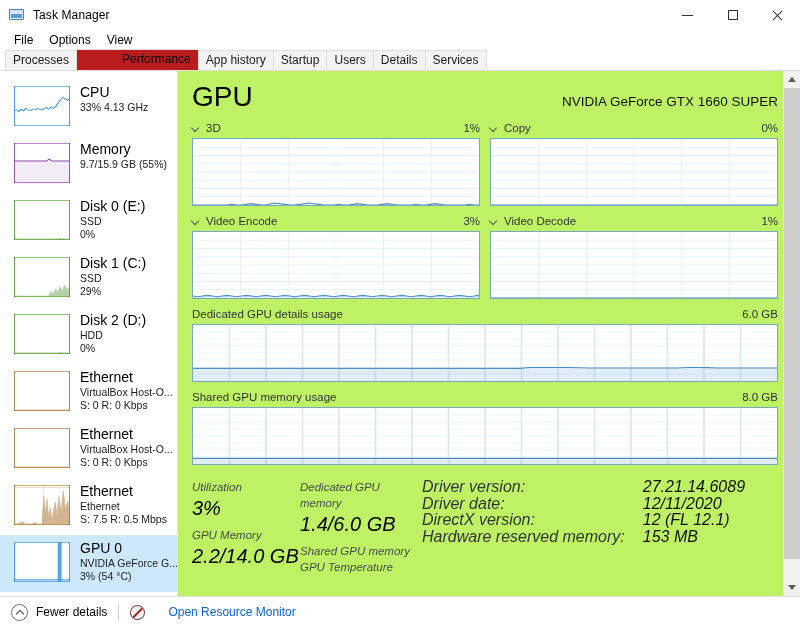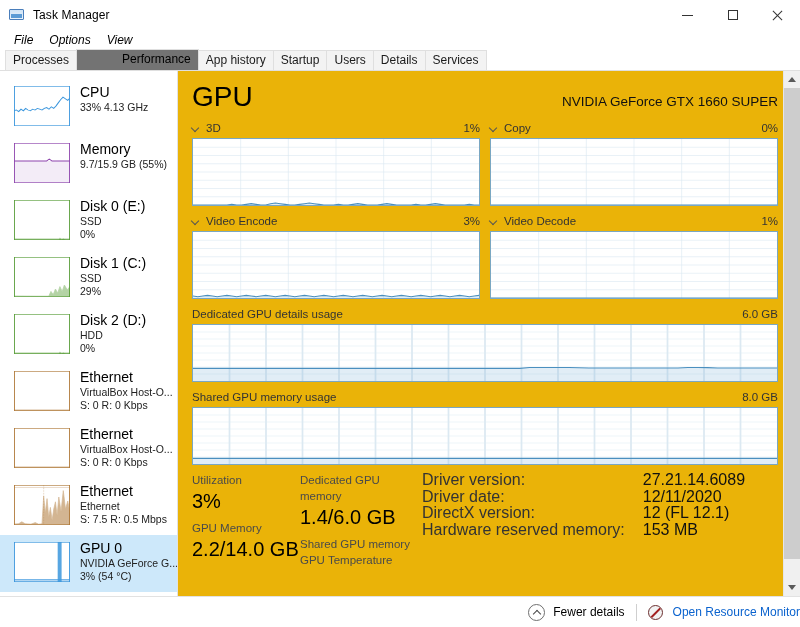--- a/index.html
+++ b/index.html
@@ -73,21 +73,20 @@
     display: flex; align-items: center;
     padding-left: 6px;
     flex: 0 0 20px;
     background: #ffffff;
   }
   .menuitem {
     font-size: 12px;
     color: #000;
     padding: 2px 8px;
     line-height: 16px;
-    font-style: italic;
   }
 
   
   .tabstrip {
     height: 21px;
     display: flex;
     align-items: flex-end;
     padding-left: 5px;
     border-bottom: 1px solid #dfdfdf;
     background: #ffffff;
@@ -99,36 +98,36 @@
     height: 20px;
     padding: 0 7px;
     border: 1px solid #dfdfdf;
     border-bottom: none;
     background: #f3f3f3;
     color: #1b1b1b;
     margin-right: -1px;
     white-space: nowrap;
   }
   .tab.active {
-    background: #737373;
+    background: #b91c1c;
     color: #000;
     height: 21px;
     position: relative;
     z-index: 2;
     border-color: #dfdfdf;
     padding-left: 45px;
   }
 
   
   .body {
     flex: 1 1 auto;
     display: flex;
     min-height: 0;
     position: relative;
-    background: #eab308;
+    background: #bef264;
   }
 
   
   .sidebar {
     width: 178px;
     flex: 0 0 178px;
     background: #ffffff;
     border-right: 1px solid #e2e2e2;
     padding-top: 8px;
     overflow: hidden;
@@ -222,22 +221,23 @@
     border: 1px solid #7aa7c2;
     background: #fff;
     position: relative;
     overflow: hidden;
   }
   .plot svg { display: block; width: 100%; height: 100%; }
 
   
   .stats {
     display: flex;
-    margin-top: 7px;
+    margin-top: 14px;
     font-size: 11.5px;
+    font-style: italic;
   }
   .stat-col { flex: 0 0 auto; }
   .stat-col.c1 { width: 108px; }
   .stat-col.c2 { width: 122px; }
   .stat-col.c3 { flex: 1 1 auto; min-width: 0; }
   .stat-lab {
     color: #4a4a4a;
     font-size: 11.5px;
     line-height: 16px;
   }
@@ -291,21 +291,20 @@
 
   
   .statusbar {
     height: 31px;
     flex: 0 0 31px;
     border-top: 1px solid #e2e2e2;
     display: flex;
     align-items: center;
     padding-left: 11px;
     background: #ffffff;
-    justify-content: flex-end;
   }
   .fewer {
     display: flex; align-items: center; gap: 8px;
   }
   .circ-chev {
     width: 17px; height: 17px;
     border: 1px solid #6f6f6f;
     border-radius: 50%;
     position: relative;
   }
@@ -316,21 +315,21 @@
     border-left: 1.3px solid #4a4a4a;
     border-top: 1.3px solid #4a4a4a;
     transform: rotate(45deg);
   }
   .fewer-label { font-size: 12px; color: #000; }
   .sb-sep {
     width: 1px; height: 17px;
     background: #cfcfcf;
     margin: 0 11px;
   }
-  .resmon { display: flex; align-items: center; gap: 10px; }
+  .resmon { display: flex; align-items: center; gap: 23px; }
   .resmon-icon {
     width: 15px; height: 15px;
     border-radius: 50%;
     border: 1.5px solid #6b3030;
     background: #f2f2f2;
     position: relative;
     overflow: hidden;
   }
   .resmon-icon::after {
     content: ""; position: absolute;

